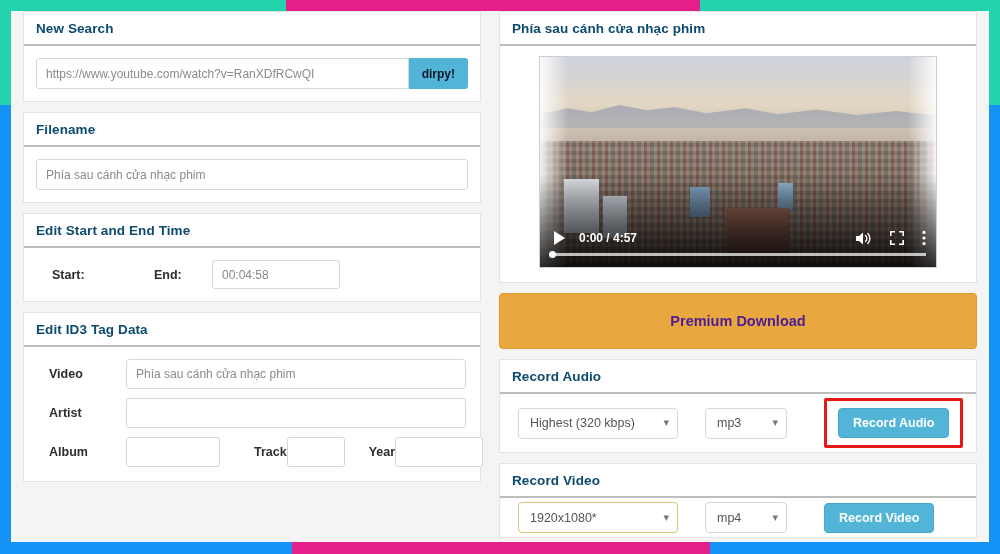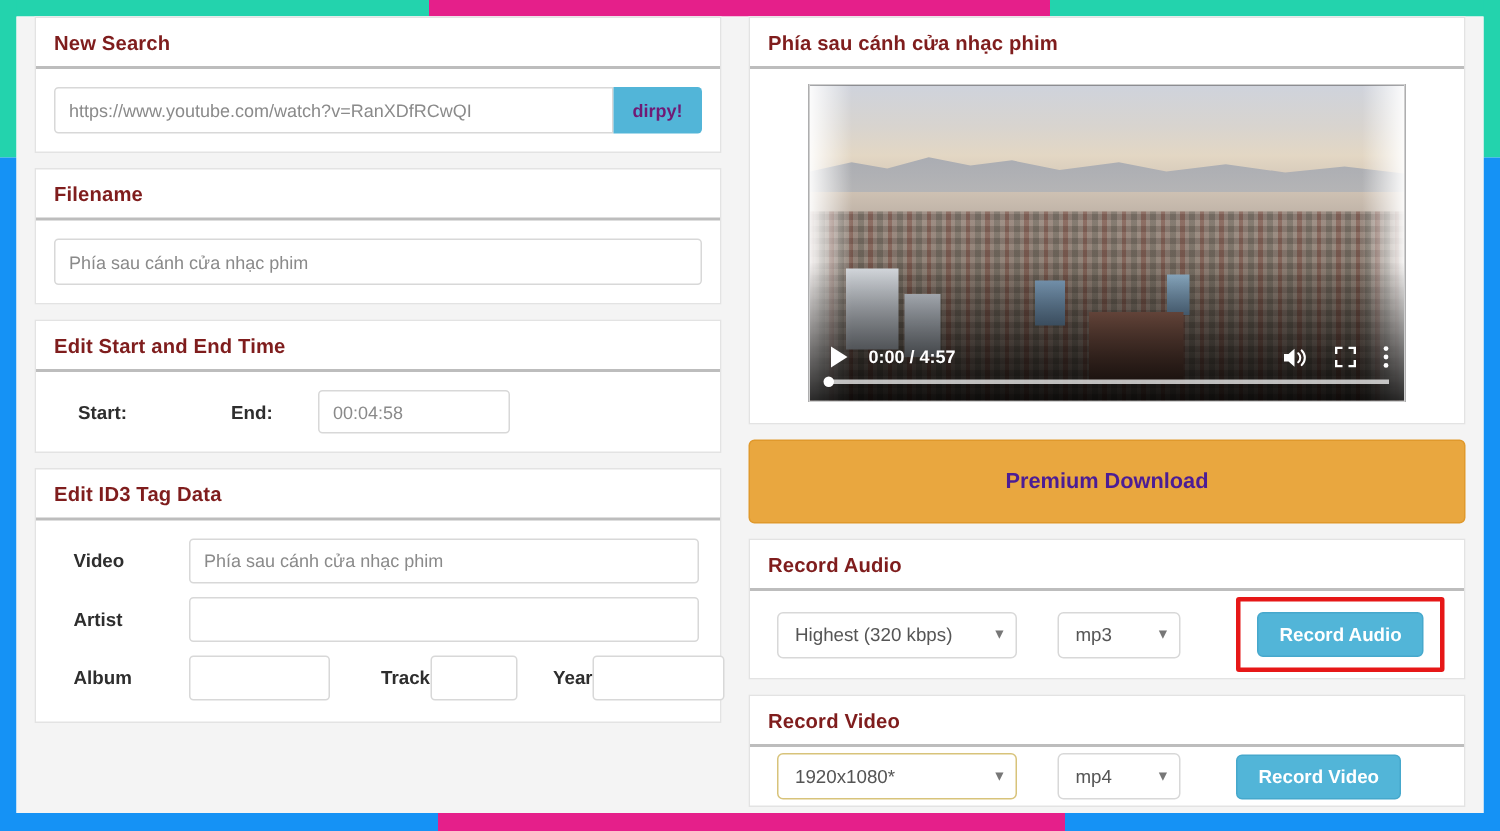--- a/index.html
+++ b/index.html
@@ -37,42 +37,42 @@
   .col-left  { width:478px; padding:0 8px 0 12px; }
   .col-right { flex:1; padding:0 12px 0 10px; }
 
   
   .panel {
     background:#ffffff;
     border:1px solid #e3e3e3;
     margin-bottom:10px;
   }
   .panel-head {
-    font-size:13.5px; font-weight:bold; color:#7f1d1d;
+    font-size:13.5px; font-weight:bold; color:#0c4a6e;
     padding:9px 12px 8px 12px;
     border-bottom:2px solid #bdbdbd;
     letter-spacing:0.1px;
   }
   .panel-body { padding:12px; }
 
   
   .inp {
     border:1px solid #d8d8d8; background:#fff;
     height:29px; padding:2px 9px;
     font-size:12px; color:#8a8a8a;
     font-family:"Liberation Sans", sans-serif;
     border-radius:3px;
     outline:none;
   }
   .inp::placeholder { color:#9a9a9a; }
 
   .url-row { display:flex; }
   .url-row .inp { flex:1; border-radius:3px 0 0 3px; height:31px; font-size:12px; }
   .dirpy-btn {
-    background:#52b5d8; color:#701a75; border:none;
+    background:#52b5d8; color:#0f172a; border:none;
     border-radius:0 3px 3px 0;
     font-size:12px; font-weight:bold;
     padding:0 13px; height:31px; cursor:pointer;
     font-family:"Liberation Sans", sans-serif;
   }
 
   .filename-inp { width:100%; height:31px; }
 
   
   .time-row { display:flex; align-items:center; padding-left:16px; }

